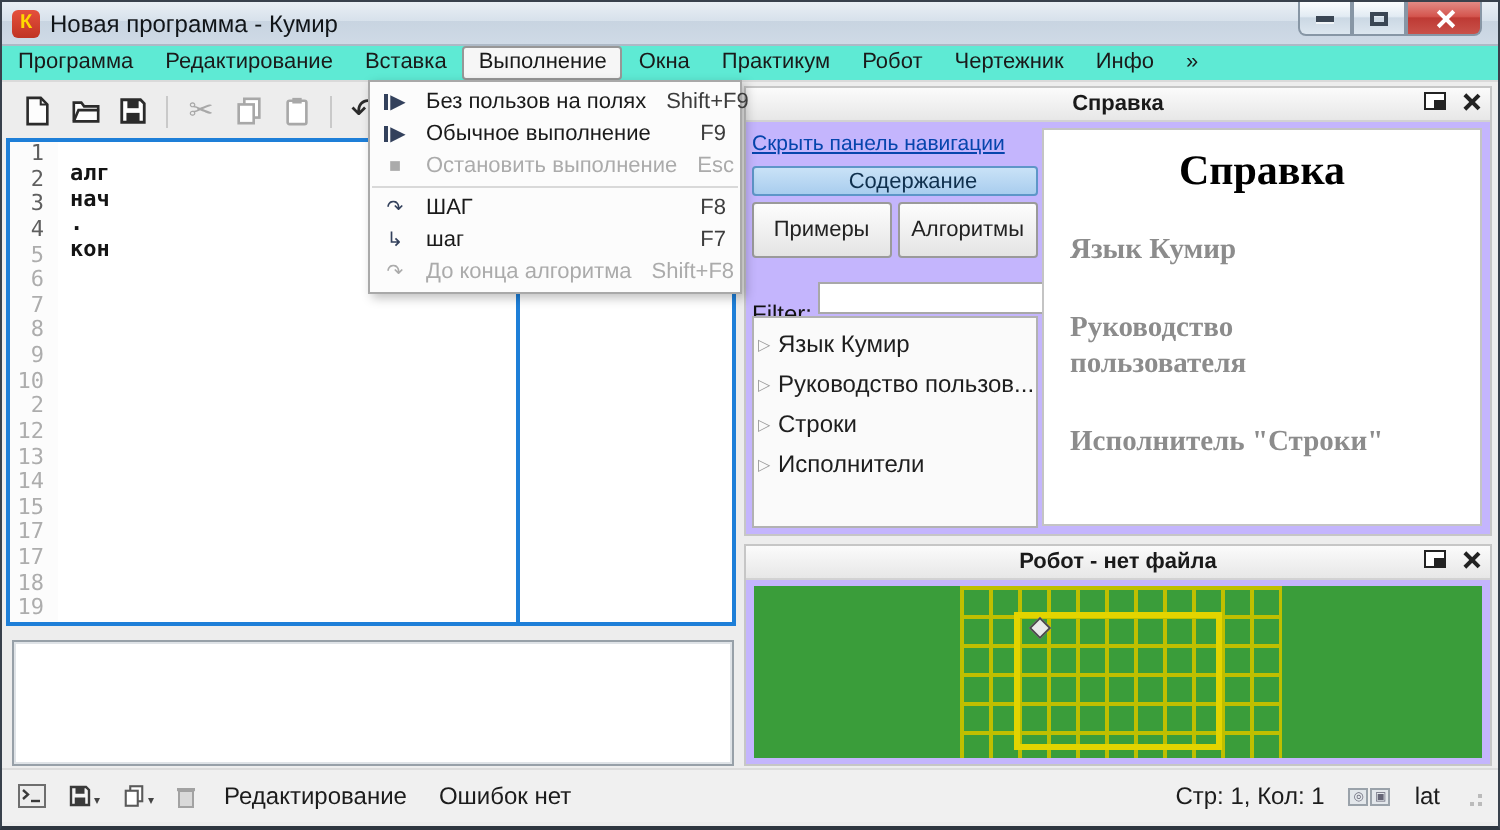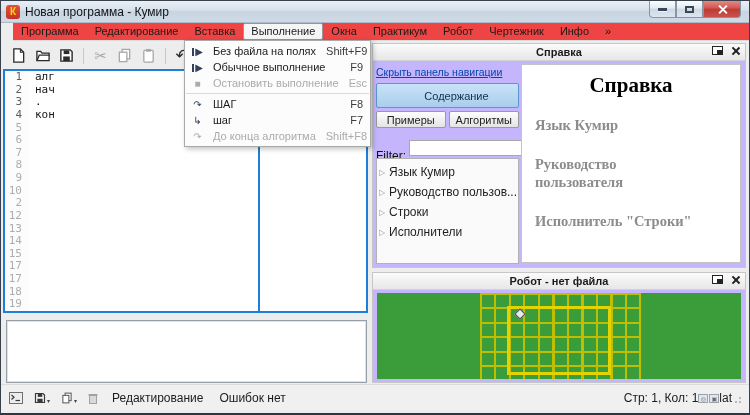--- a/index.html
+++ b/index.html
@@ -22,21 +22,21 @@
   .win-btn.min { border-radius:0 0 0 4px; }
   .win-btn.close { width:38px; border-radius:0 0 4px 0;
     background:linear-gradient(#E28A84,#D4554E 45%,#BE3A34 50%,#C9524A); }
   .glyph-min { width:9px; height:3px; background:#3A4654; box-shadow:0 1px 0 rgba(255,255,255,.7); }
   .glyph-max { width:9px; height:7px; border:2px solid #3A4654; background:transparent; }
   .glyph-x { position:relative; width:11px; height:11px; }
   .glyph-x::before,.glyph-x::after { content:""; position:absolute; left:5px; top:0; width:2px; height:11px; background:#fff; }
   .glyph-x::before { transform:rotate(45deg);} .glyph-x::after { transform:rotate(-45deg);}
 
   
-  .menubar { position:absolute; left:12px; top:22px; right:0; height:18px; background:#ef4444;
+  .menubar { position:absolute; left:0; top:22px; right:0; height:18px; background:#5eead4;
     display:flex; align-items:center; font-size:11px; color:#1A1A1A; border-bottom:1px solid #DADADA; }
   .menu-item { padding:2px 8px 3px; cursor:default; white-space:nowrap; }
   .menu-item.open { background:#F6F6F6; border:1px solid #979797; border-radius:2px; padding:1px 7px 2px; }
 
   
   .dropdown { position:absolute; left:183px; top:39px; width:187px; background:#FCFCFC;
     border:1px solid #A9A9A9; box-shadow:2px 2px 5px rgba(0,0,0,.25); z-index:60; padding:2px 0; }
   .mi { display:flex; align-items:center; height:16px; font-size:11px; color:#1A1A1A; padding-right:7px; }
   .mi .mi-icon { width:25px; text-align:center; font-size:10px; color:#33415C; flex:none; }
   .mi .mi-label { flex:1; padding-left:3px; white-space:nowrap; }
@@ -51,21 +51,21 @@
   .tb-btn { width:21px; height:21px; display:flex; align-items:center; justify-content:center; border-radius:2px; }
   .tb-sep { width:1px; height:16px; background:#C9C9C9; margin:0 3px; }
   .tb-glyph { font-size:15px; color:#2B2B2B; line-height:1; }
   .tb-btn.disabled .tb-glyph { color:#A8A8A8; }
   .editor-box { position:absolute; left:0; right:0; top:27px; bottom:0; background:#fff;
     border:2px solid #1E7FD8; overflow:hidden; }
   .ed-row { display:flex; height:12.63px; line-height:12.63px;
     font-family:"DejaVu Sans Mono", monospace; font-size:11px; }
   .ed-ln { width:24px; text-align:right; padding-right:7px; color:#ADADAD; flex:none; background:#FCFCFC; }
   .ed-ln.used { color:#5F5F5F; }
-  .ed-code { font-weight:normal; color:#141414; padding-left:6px; white-space:pre; }
+  .ed-code { font-weight:bold; color:#141414; padding-left:6px; white-space:pre;margin-top:10px; }
   .margin-line { position:absolute; left:253px; top:0; bottom:0; width:2px; background:#1E7FD8; }
 
   
   .console-panel { position:absolute; left:5px; top:319px; width:361px; height:63px;
     background:#fff; border:1px solid #97A0A8; box-shadow:inset 0 0 0 1px #DFE3E7; }
 
   
   .dock { position:absolute; background:#c4b5fd; border:1px solid #C6C6C6; }
   .dock-titlebar { height:17px; display:flex; align-items:center;
     background:linear-gradient(#FBFBFB,#E7E7E7); border-bottom:1px solid #D2D2D2; position:relative; }
@@ -73,24 +73,24 @@
   .dock-btns { position:absolute; right:5px; top:2px; display:flex; gap:8px; align-items:center; }
   .float-icon { width:11px; height:9px; border:1px solid #222; position:relative; background:#fff; }
   .float-icon::after { content:""; position:absolute; right:0; bottom:0; width:5px; height:4px; background:#222; }
   .dock-x { position:relative; width:9px; height:9px; }
   .dock-x::before,.dock-x::after { content:""; position:absolute; left:4px; top:0; width:1.8px; height:10px; background:#222; }
   .dock-x::before{ transform:rotate(45deg);} .dock-x::after{ transform:rotate(-45deg);}
 
   .help-panel { left:371px; top:42px; width:374px; height:225px; }
   .help-nav { position:absolute; left:3px; top:20px; width:143px; bottom:3px; font-size:11px; }
   .hide-nav-link { color:#0645AD; text-decoration:underline; font-size:10.5px; display:block; margin:2px 0 5px; }
-  .btn-contents { width:100%; height:25px; font-size:11px; color:#10304E;
+  .btn-contents { width:100%; height:15px; font-size:11px; color:#10304E;
     background:linear-gradient(#C9E2F7,#A9CDEE); border:1px solid #5E96C8; border-radius:2px; margin-bottom:3px;padding-left:24px; }
   .btn-row { display:flex; gap:3px; margin-bottom:4px; }
-  .btn-small { flex:1; height:17px; font-size:11px; color:#222;
+  .btn-small { flex:1; height:28px; font-size:11px; color:#222;
     background:linear-gradient(#FDFDFD,#E4E4E4); border:1px solid #9A9A9A; border-radius:2px; }
   .filter-row { display:flex; align-items:center; margin-bottom:4px; }
   .filter-label { font-size:12px; color:#111; padding-right:3px;margin-top:17px; }
   .filter-input { flex:1; height:16px; border:1px solid #A8A8A8; background:#fff; font-size:11px; padding:0 2px; }
   .tree-box { position:absolute; left:0; right:0; top:94px; bottom:0; background:#FAFAFA; border:1px solid #B2B2B2; padding-top:3px; }
   .tree-item { display:flex; align-items:center; height:20px; font-size:12px; color:#1E1E1E; padding-left:2px; white-space:nowrap; overflow:hidden; }
   .tree-arrow { color:#9A9A9A; font-size:8px; width:10px; flex:none; }
   .help-content { position:absolute; left:148px; top:20px; right:4px; bottom:4px; background:#fff; border:1px solid #C4C4C4;
     font-family:"Liberation Serif", serif; overflow:hidden; }
   .help-heading { text-align:center; font-size:21px; font-weight:bold; color:#000; margin-top:8px; }
@@ -107,21 +107,21 @@
   .robot-marker { position:absolute; left:139px; top:17px; width:8px; height:8px; background:#E9E9E9;
     border:1px solid #4A4A4A; transform:rotate(45deg); }
 
   
   .statusbar { position:absolute; left:0; right:0; bottom:2px; height:27px; background:#F0F0F0;
     border-top:1px solid #DCDCDC; display:flex; align-items:center; padding:0 8px; font-size:12px; color:#1C1C1C; }
   .sb-icons { display:flex; align-items:center; gap:11px; margin-right:14px; }
   .sb-ic { display:flex; align-items:flex-end; }
   .sb-caret { font-size:6px; color:#444; margin-left:1px; }
   .sb-mode { margin-right:16px; }
-  .sb-right { margin-left:auto; display:flex; align-items:center; }
+  .sb-right { margin-left:auto; display:flex; align-items:center; gap:12px; }
   .kbd-ind { display:flex; gap:1px; }
   .kbd-sq { width:10px; height:9px; border:1px solid #9AA2AA; background:#E3E7EB; font-size:6px; color:#667; text-align:center; line-height:8px; }
   .grip { width:9px; height:9px; position:relative; opacity:.5; }
   .grip::before { content:""; position:absolute; right:0; bottom:0; width:2px; height:2px; background:#888;
     box-shadow:-4px 0 #888, 0 -4px #888, -4px -4px transparent; }
 </style>
 </head>
 <body>
 
 <div class="window">
@@ -151,21 +151,21 @@
       <div class="menu-item">Практикум</div>
       <div class="menu-item">Робот</div>
       <div class="menu-item">Чертежник</div>
       <div class="menu-item">Инфо</div>
       <div class="menu-item">»</div>
     </div>
 
   <div class="dropdown" id="run-menu">
       <div class="mi">
         <span class="mi-icon"><span class="playbar"></span>▶</span>
-        <span class="mi-label">Без файла на полях</span>
+        <span class="mi-label">Без пользов на полях</span>
         <span class="mi-short">Shift+F9</span>
       </div>
       <div class="mi">
         <span class="mi-icon"><span class="playbar"></span>▶</span>
         <span class="mi-label">Обычное выполнение</span>
         <span class="mi-short">F9</span>
       </div>
       <div class="mi disabled">
         <span class="mi-icon">■</span>
         <span class="mi-label">Остановить выполнение</span>

